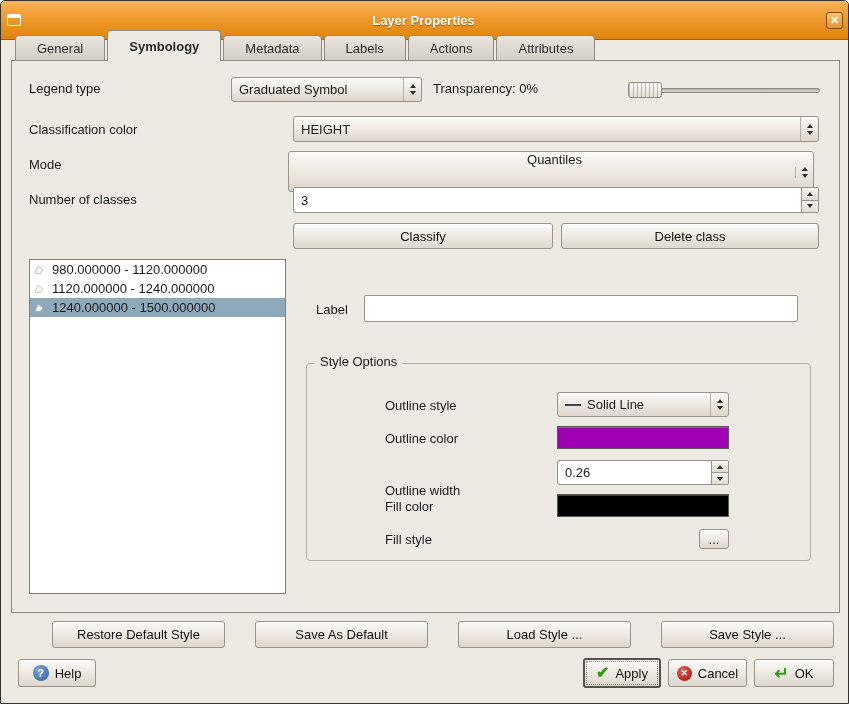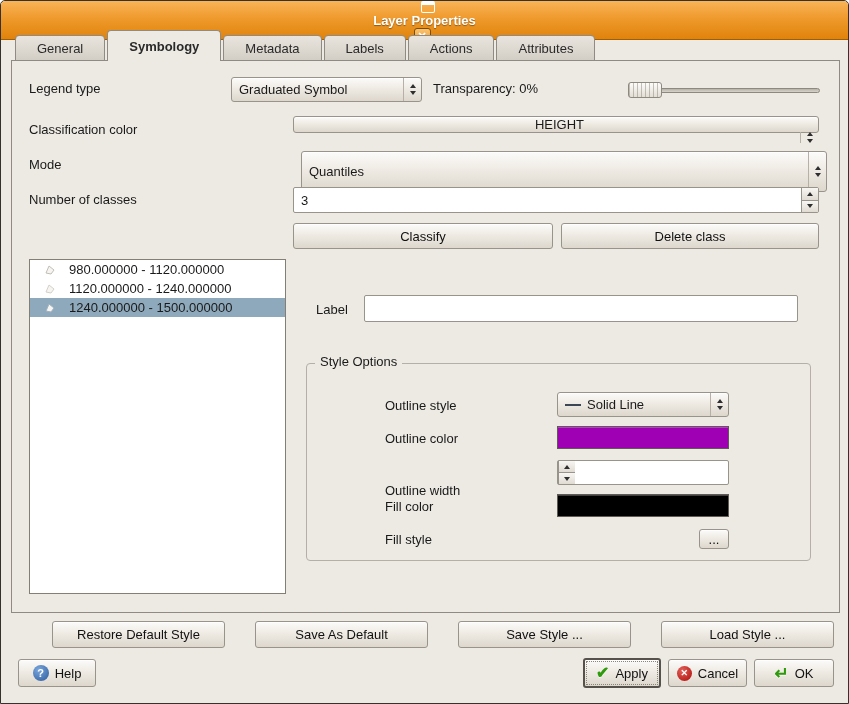--- a/index.html
+++ b/index.html
@@ -6,21 +6,21 @@
   html,body { width:849px; height:704px; overflow:hidden; }
   body { font-family:"Liberation Sans", sans-serif; font-size:13px; color:#1a1a1a; }
 
   .window { position:relative; width:849px; height:704px; background:#edeae3;
             border:1px solid #35322d; border-radius:5px 5px 0 0; overflow:hidden; }
 
   
   .titlebar { position:absolute; left:0; top:0; right:0; height:39px;
               background:linear-gradient(to bottom,#f9b457,#ef9a2d 45%,#e0830b);
               border-bottom:1px solid #a15f05; display:flex; align-items:center;
-              border-radius:4px 4px 0 0;flex-direction:column; }
+              border-radius:4px 4px 0 0; }
   .win-icon { width:14px; height:12px; border:1px solid #fff; border-top:4px solid #fff;
               border-radius:2px; margin-left:6px; flex:0 0 auto; }
   .title { flex:1; text-align:center; color:#fff; font-weight:bold;
            text-shadow:0 1px 1px rgba(100,55,0,.65); }
   .close-btn { width:17px; height:17px; margin-right:5px; flex:0 0 auto;
                background:linear-gradient(#fbc26f,#e8952a); border:1px solid #7c4d06;
                border-radius:3px; display:flex; align-items:center; justify-content:center; }
   .close-x { color:#fff; font-size:11px; font-weight:bold; line-height:1; }
 
   
@@ -73,21 +73,21 @@
   .slider-groove { position:absolute; z-index:2; height:5px;
                    background:linear-gradient(#b7b2a9,#d9d4cb); border:1px solid #8e897f;
                    border-radius:3px; }
   .slider-handle { position:absolute; z-index:3; width:34px; height:16px;
                    background:repeating-linear-gradient(90deg, rgba(150,144,134,.55) 0 1px, rgba(255,255,255,0) 1px 4px),
                               linear-gradient(#fdfcfa,#e3ded5);
                    border:1px solid #8e897f; border-radius:3px; }
 
   
   .listbox { position:absolute; z-index:2; background:#fff; border:1px solid #847f74; }
-  .listrow { height:19px; display:flex; align-items:center; gap:13px; padding-left:14px;
+  .listrow { height:19px; display:flex; align-items:center; gap:7px; padding-left:3px;
              white-space:nowrap; }
 
   
   .group { position:absolute; z-index:2; border:1px solid #b5b0a7; border-radius:4px; }
   .group-title { position:absolute; top:-10px; left:8px; background:#edeae3; padding:0 5px; }
   .group .lbl { z-index:2; }
 
   .swatch { position:absolute; z-index:2; border:1px solid #5f5b54;
             box-shadow:inset 0 1px 0 rgba(255,255,255,.25); }
 
@@ -141,30 +141,30 @@
     <span class="combo-arrows">
         <i class="tri-up"></i>
         <i class="tri-down"></i>
       </span>
   </div>
   <span class="lbl" style="left:432px; top:80px;">Transparency: 0%</span>
   <div class="slider-groove" style="left:630px; top:87px; width:189px;"></div>
   <div class="slider-handle" style="left:627px; top:81px;"></div>
 
   <span class="lbl" style="left:28px; top:121px;">Classification color</span>
-  <div class="combo" style="left:292px; top:115px; width:526px; height:17px;flex-direction:column;">
+  <div class="combo" style="left:292px; top:115px; width:526px; height:26px;">
     <span>HEIGHT</span>
     <span class="combo-arrows">
         <i class="tri-up"></i>
         <i class="tri-down"></i>
       </span>
   </div>
 
   <span class="lbl" style="left:28px; top:156px;">Mode</span>
-  <div class="combo" style="left:300px; top:150px; width:526px; height:41px;">
+  <div class="combo" style="left:287px; top:150px; width:526px; height:41px;flex-direction:column;">
     <span>Quantiles</span>
     <span class="combo-arrows">
         <i class="tri-up"></i>
         <i class="tri-down"></i>
       </span>
   </div>
 
   <span class="lbl" style="left:28px; top:191px;">Number of classes</span>
   <div class="spinbox" style="left:292px; top:186px; width:526px; height:26px;">
     <span class="spin-text">3</span>
@@ -222,20 +222,21 @@
           <i class="tri-up"></i>
           <i class="tri-down"></i>
         </span>
     </div>
 
     <span class="lbl" style="left:78px; top:67px;">Outline color</span>
     <div class="swatch" style="left: 250px; top: 62px; width: 172px; height: 23px; background: rgb(160, 0, 180);"></div>
 
     <span class="lbl" style="left:78px; top:90px;margin-top:29px;">Outline width</span>
     <div class="spinbox" style="left:250px; top:96px; width:172px; height:25px;">
+      <span class="spin-text">0.26</span>
       <span class="spin-btns">
         <span class="spin-btn">
             <i class="tri-up"></i>
           </span>
         <span class="spin-btn">
             <i class="tri-down"></i>
           </span>
       </span>
     </div>
 
@@ -249,24 +250,24 @@
   </div>
 
   <div class="style-btn-row" style="left:30px; top:620px; width:803px; height:27px;">
     <div class="gtkbtn">
       <span>Restore Default Style</span>
     </div>
     <div class="gtkbtn">
       <span>Save As Default</span>
     </div>
     <div class="gtkbtn">
+      <span>Load Style ...</span>
+    </div>
+    <div class="gtkbtn">
       <span>Save Style ...</span>
-    </div>
-    <div class="gtkbtn">
-      <span>Load Style ...</span>
     </div>
   </div>
 
   <div class="gtkbtn" style="left:17px; top:658px; width:78px; height:28px;">
     <span class="help-icon">?</span>
     <span>Help</span>
   </div>
   <div class="gtkbtn default" style="left:582px; top:657px; width:78px; height:30px;">
     <span class="apply-icon">✔</span>
     <span>Apply</span>

